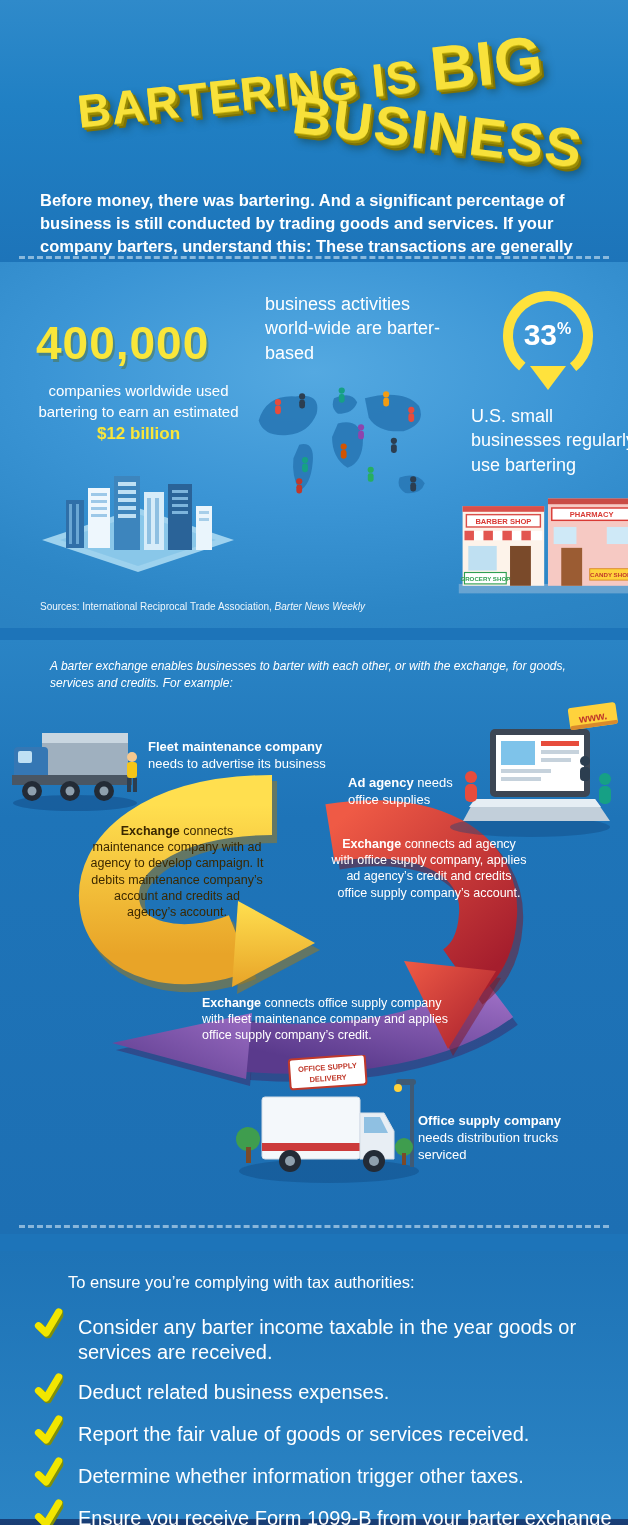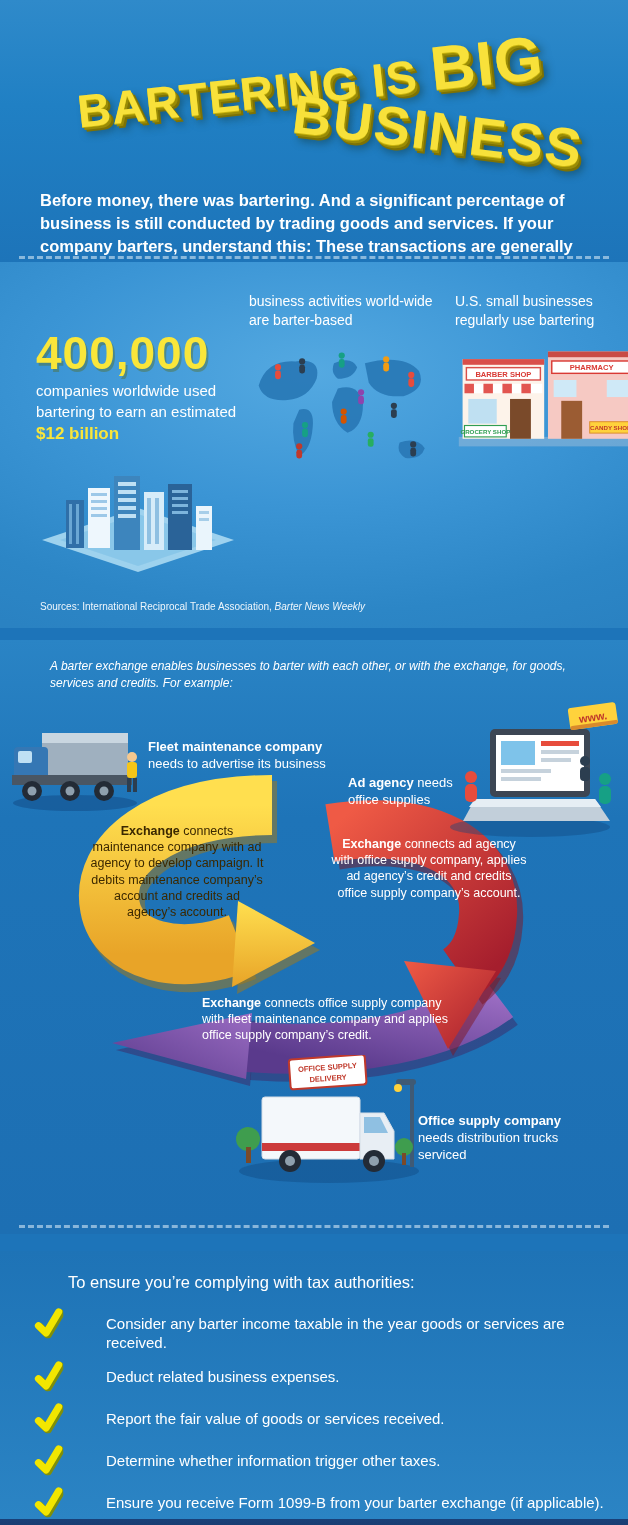--- a/index.html
+++ b/index.html
@@ -17,30 +17,30 @@
     font-weight:bold;color:#f8e13a;font-size:54px;letter-spacing:2px;
     text-shadow:0 1px 0 #c9b40e,2px 3px 0 #9a8c06,4px 5px 0 #7e7204,6px 7px 8px rgba(10,40,30,.5);}
   .intro{position:absolute;top:172px;left:40px;width:556px;color:#fff;font-size:16.5px;font-weight:bold;line-height:1.42;}
   .divider{position:absolute;left:3%;width:94%;border-top:3px dashed rgba(225,240,250,.55);}
   .sec-header .divider{bottom:3px;}
 
   
   .sec-stats{height:366px;background:radial-gradient(ellipse 95% 80% at 50% 30%,#54a9e1 0%,#3b95d5 45%,#2c86c6 82%,#2a82c2 100%);}
   .stats-row{display:flex;padding:24px 14px 0 36px;gap:8px;}
   .stat-col1{width:214px;}
-  .stat-value{margin-top:40px;color:#f9e63a;font-size:46px;font-weight:bold;letter-spacing:1px;
+  .stat-value{margin-top:30px;color:#f9e63a;font-size:46px;font-weight:bold;letter-spacing:1px;
     text-shadow:2px 3px 0 rgba(90,100,0,.35);}
-  .stat1-text{color:#fff;font-size:15px;line-height:1.4;}
+  .stat1-text{margin-top:10px;color:#fff;font-size:15px;line-height:1.4;text-align:center;}
   .stat1-text .hl{color:#f9e63a;font-weight:bold;font-size:17px;}
   .stat-col2{width:200px;}
   .stat-col3{width:190px;}
   .ring{position:relative;width:100px;height:112px;margin:0 auto;}
   .ring-text{position:absolute;top:32px;left:0;width:100px;text-align:center;color:#fff;font-weight:bold;font-size:30px;}
   .ring-text .pct{font-size:16px;vertical-align:super;}
-  .stat-desc{margin-top:6px;color:#fff;font-size:14px;line-height:1.35;}
+  .stat-desc{margin-top:6px;color:#fff;font-size:18px;line-height:1.35;margin-left:16px;}
   .illus{display:block;margin-top:12px;}
   .sources{position:absolute;left:40px;bottom:16px;color:#eef6fc;font-size:10px;}
   .sources i{font-style:italic;}
 
   
   .sec-exchange{height:594px;background:linear-gradient(180deg,#2a84c5 0%,#1e74b8 30%,#1d6fb3 100%);}
   .exchange-intro{padding:18px 50px 0;color:#fff;font-size:12px;line-height:1.45;font-style:italic;}
   .diagram{position:relative;height:522px;}
   .arrows{position:absolute;top:0;left:0;z-index:0;}
   .illus-abs{position:absolute;z-index:1;}
@@ -52,21 +52,21 @@
   .txt-red{left:330px;top:131px;width:198px;color:#fff;text-align:center;}
   .txt-purple{left:202px;top:290px;width:262px;color:#fff;}
   .sec-exchange .divider{bottom:6px;}
 
   
   .sec-compliance{height:268px;background:linear-gradient(180deg,#1e73b6 0%,#2b84c4 100%);}
   .comp-heading{padding:22px 38px 0;color:#fff;font-size:16.5px;margin-left:30px;}
   .check-list{margin-top:14px;padding:0 10px 0 34px;}
   .check-item{display:flex;align-items:flex-start;margin-bottom:8px;min-height:26px;}
   .check-mark{flex:0 0 34px;margin-right:10px;transform:rotate(-4deg);}
-  .check-text{color:#fff;font-size:15px;line-height:1.25;padding-top:7px;margin-left:28px;}
+  .check-text{color:#fff;font-size:20px;line-height:1.25;padding-top:7px;}
   .cta{margin-top:4px;text-align:center;color:#ffe23c;font-weight:bold;font-size:16.5px;
     text-shadow:1px 1px 0 rgba(60,70,0,.3);}
 
   
   .footer-bar{height:35px;background:linear-gradient(180deg,#1a4078,#122e5c);}
 </style>
 </head>
 <body>
 
 <div class="page">
@@ -173,20 +173,27 @@
               </g>
             <g transform="translate(170,106)">
                 <circle r="3.2" fill="#2c3e50"></circle>
                 <rect x="-3" y="3.5" width="6" height="9" rx="2.5" fill="#2c3e50"></rect>
               </g>
           </g>
         </svg>
       </div>
 
       <div class="stat-col3">
+        <div class="ring">
+          <svg viewBox="0 0 100 112" width="100" height="112">
+            <circle cx="50" cy="50" r="40" fill="none" stroke="#ffe23c" stroke-width="10" stroke-dasharray="196 56" transform="rotate(130 50 50)"></circle>
+            <polygon points="32,80 68,80 50,104" fill="#ffe23c"></polygon>
+          </svg>
+          <div class="ring-text"><span>33</span><span class="pct">%</span></div>
+        </div>
         <div class="stat-desc">U.S. small businesses regularly use bartering</div>
         <svg class="illus" viewBox="0 0 195 118" width="185" height="112">
           <rect x="4" y="100" width="187" height="10" fill="#8fb8d8" opacity="0.6"></rect>
           <rect x="8" y="18" width="86" height="84" fill="#fdf3ea"></rect>
           <rect x="8" y="18" width="86" height="6" fill="#d94f4a"></rect>
           <rect x="12" y="27" width="78" height="13" fill="#ffffff" stroke="#d94f4a" stroke-width="1.5"></rect>
           <text x="51" y="37" text-anchor="middle" font-size="8" font-weight="bold" fill="#d93a34">BARBER SHOP</text>
           <rect x="10" y="44" width="10" height="10" fill="#e25550"></rect>
             <rect x="20" y="44" width="10" height="10" fill="#ffffff"></rect>
             <rect x="30" y="44" width="10" height="10" fill="#e25550"></rect>

